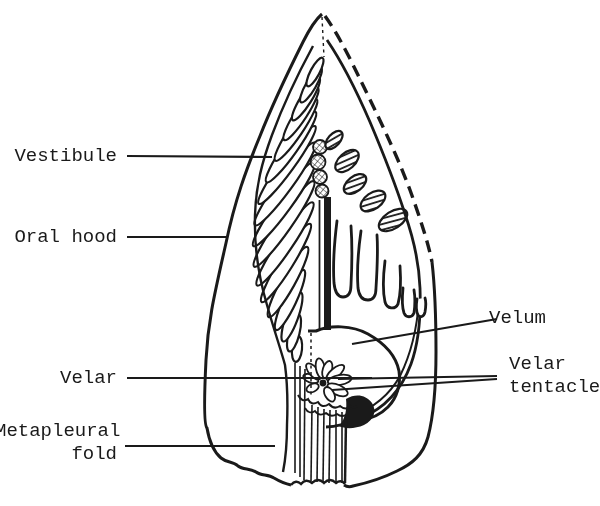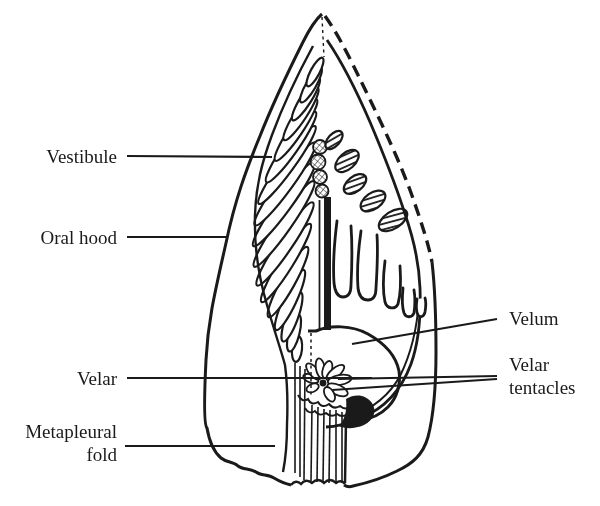--- a/index.html
+++ b/index.html
@@ -1,18 +1,18 @@
 <!DOCTYPE html>
 <html><head>
 <meta charset="utf-8">
 <style>
   html,body{margin:0;padding:0;background:#fff;}
   #stage{
     position:relative;width:600px;height:506px;background:#ffffff;
-    font-family:Liberation Serif, serif;overflow:hidden;
+    font-family:Liberation Mono, monospace;overflow:hidden;
   }
   #figure-svg{position:absolute;left:0;top:0;}
   .label{
     position:absolute;color:#1a1a1a;font-size:19px;line-height:23px;
     white-space:nowrap;
   }
   .label.wrap{white-space:normal;}
   .label.right-align{text-align:right;}
 </style>
 </head>
@@ -151,17 +151,17 @@
   </svg>
 
   <div class="label" style="right:483px;top:145px;">Vestibule</div>
 
   <div class="label" style="right:483px;top:226px;">Oral hood</div>
 
   <div class="label" style="right:483px;top:367px;">Velar</div>
 
   <div class="label wrap right-align" style="right:483px;top:420px;width:122px;">Metapleural fold</div>
 
-  <div class="label" style="left:509px;top:307px;">Velum</div>
+  <div class="label" style="left:489px;top:307px;">Velum</div>
 
   <div class="label wrap" style="left:509px;top:353px;width:90px;">Velar tentacles</div>
 
 </div>
 
 </body></html>

